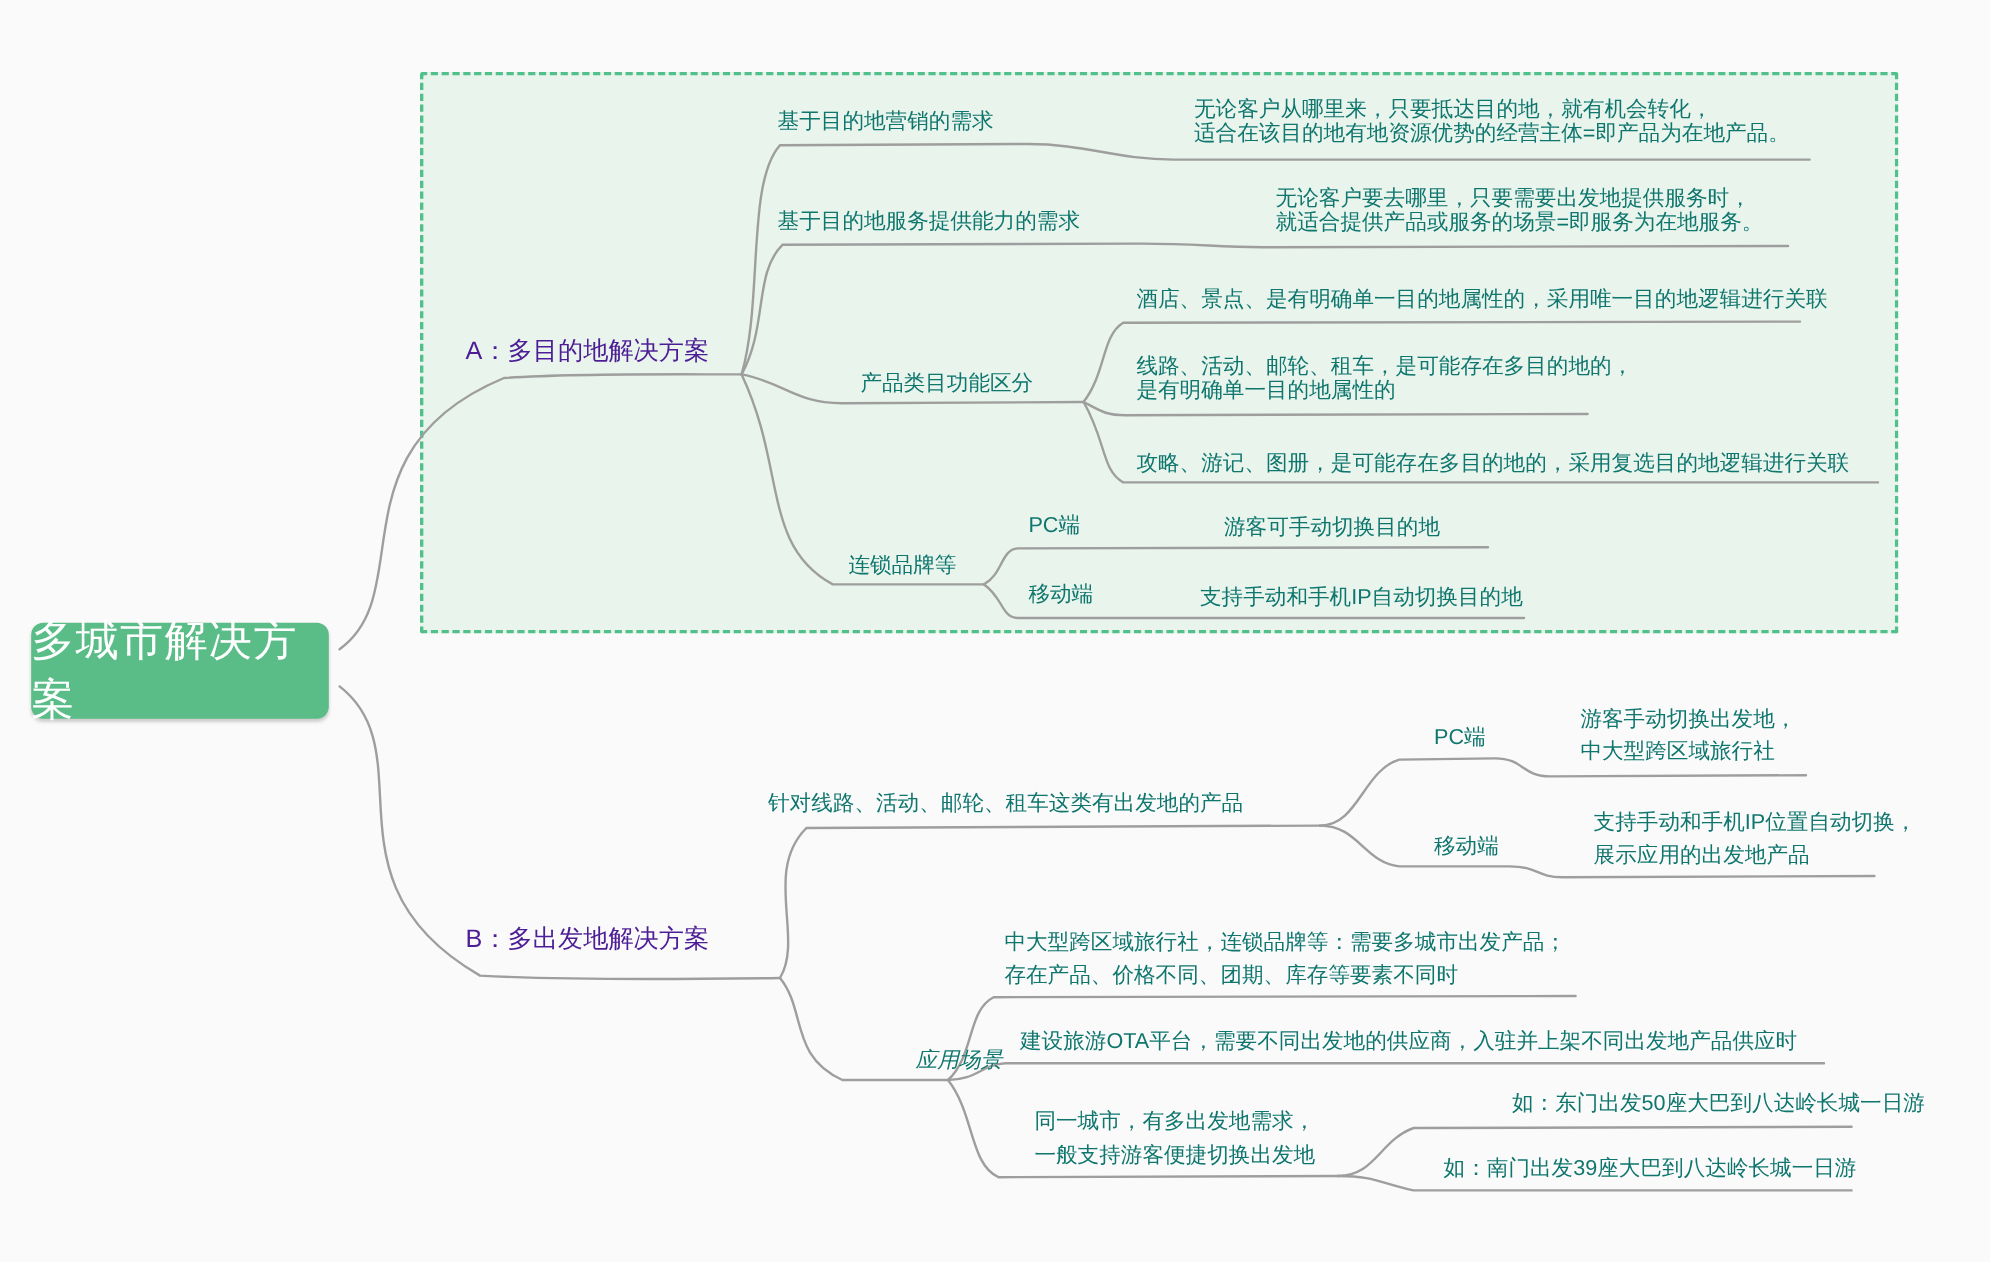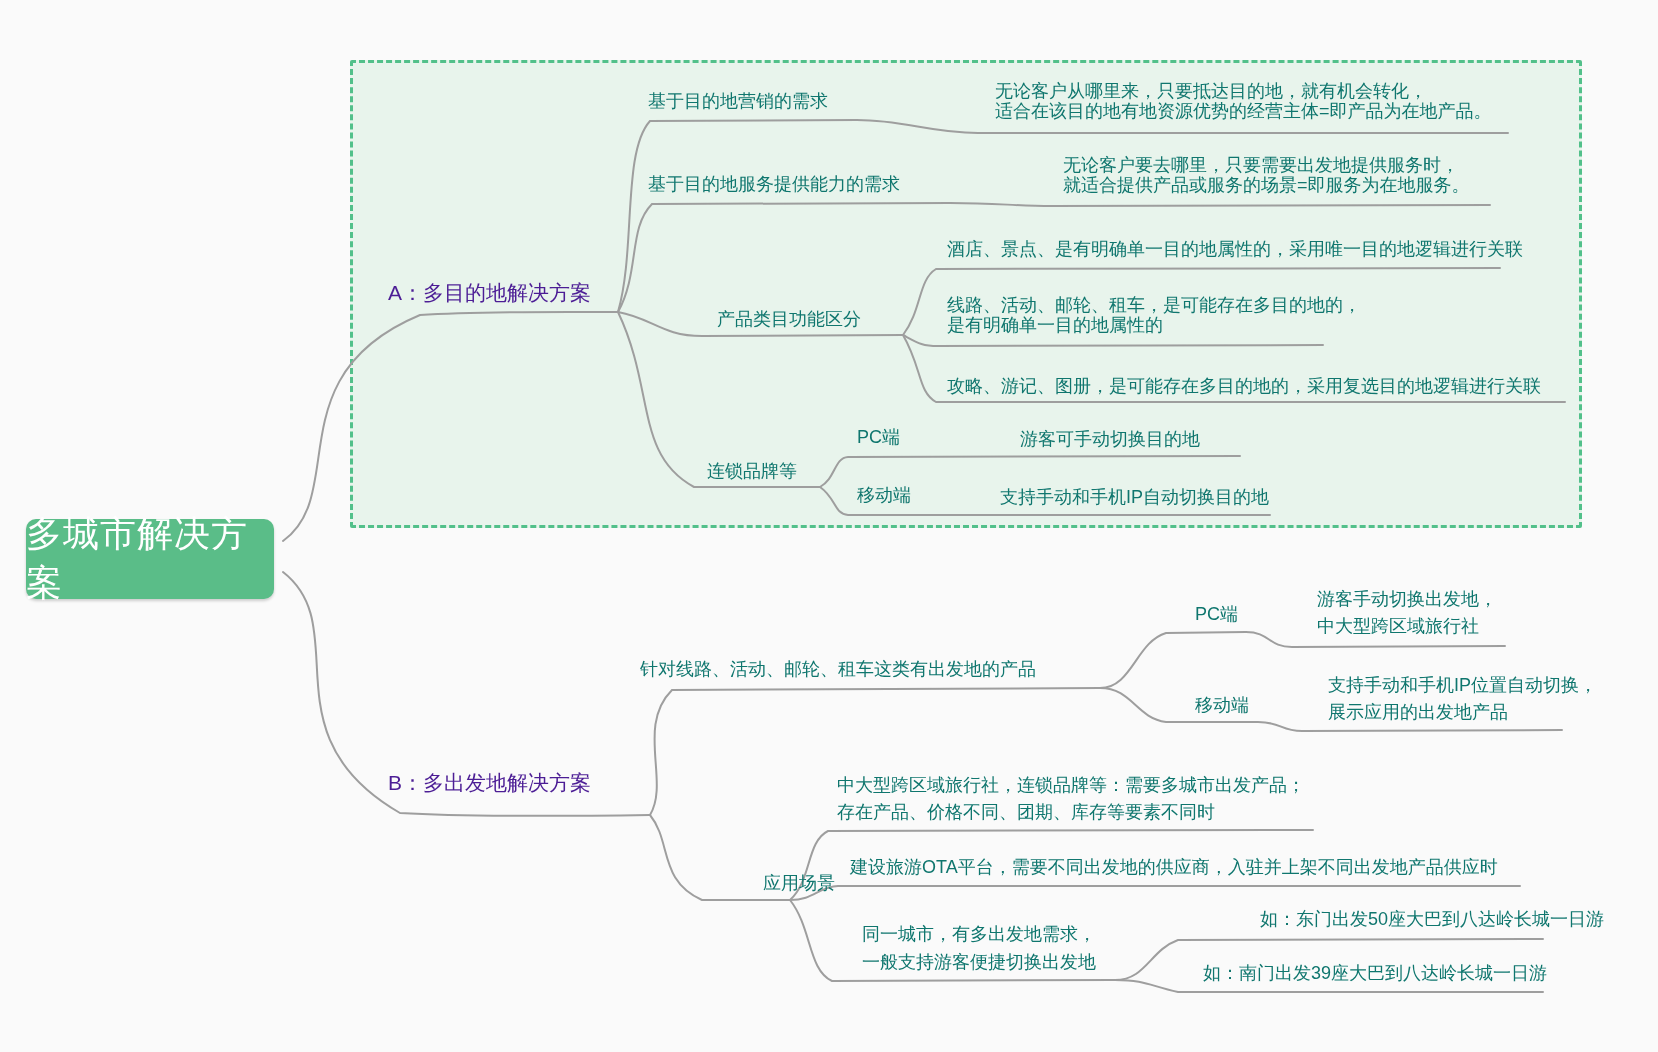--- a/index.html
+++ b/index.html
@@ -102,21 +102,21 @@
   <div class="node branch-label" style="left:388px;top:772px;">B：多出发地解决方案</div>
 
   <div class="node" style="left:640px;top:658px;">针对线路、活动、邮轮、租车这类有出发地的产品</div>
   <div class="node" style="left:1195px;top:603px;">PC端</div>
   <div class="node multiline lh27" style="left:1317px;top:586px;">游客手动切换出发地，
 中大型跨区域旅行社</div>
   <div class="node" style="left:1195px;top:694px;">移动端</div>
   <div class="node multiline lh27" style="left:1328px;top:672px;">支持手动和手机IP位置自动切换，
 展示应用的出发地产品</div>
 
-  <div class="node" style="left:763px;top:872px;">应用场景</div>
+  <div class="node" style="left:763px;top:872px;font-style:italic;">应用场景</div>
   <div class="node multiline lh27" style="left:837px;top:772px;">中大型跨区域旅行社，连锁品牌等：需要多城市出发产品；
 存在产品、价格不同、团期、库存等要素不同时</div>
   <div class="node" style="left:850px;top:856px;">建设旅游OTA平台，需要不同出发地的供应商，入驻并上架不同出发地产品供应时</div>
   <div class="node multiline lh28" style="left:862px;top:920px;">同一城市，有多出发地需求，
 一般支持游客便捷切换出发地</div>
   <div class="node" style="left:1260px;top:908px;">如：东门出发50座大巴到八达岭长城一日游</div>
   <div class="node" style="left:1203px;top:962px;">如：南门出发39座大巴到八达岭长城一日游</div>
 
 </div>
 

